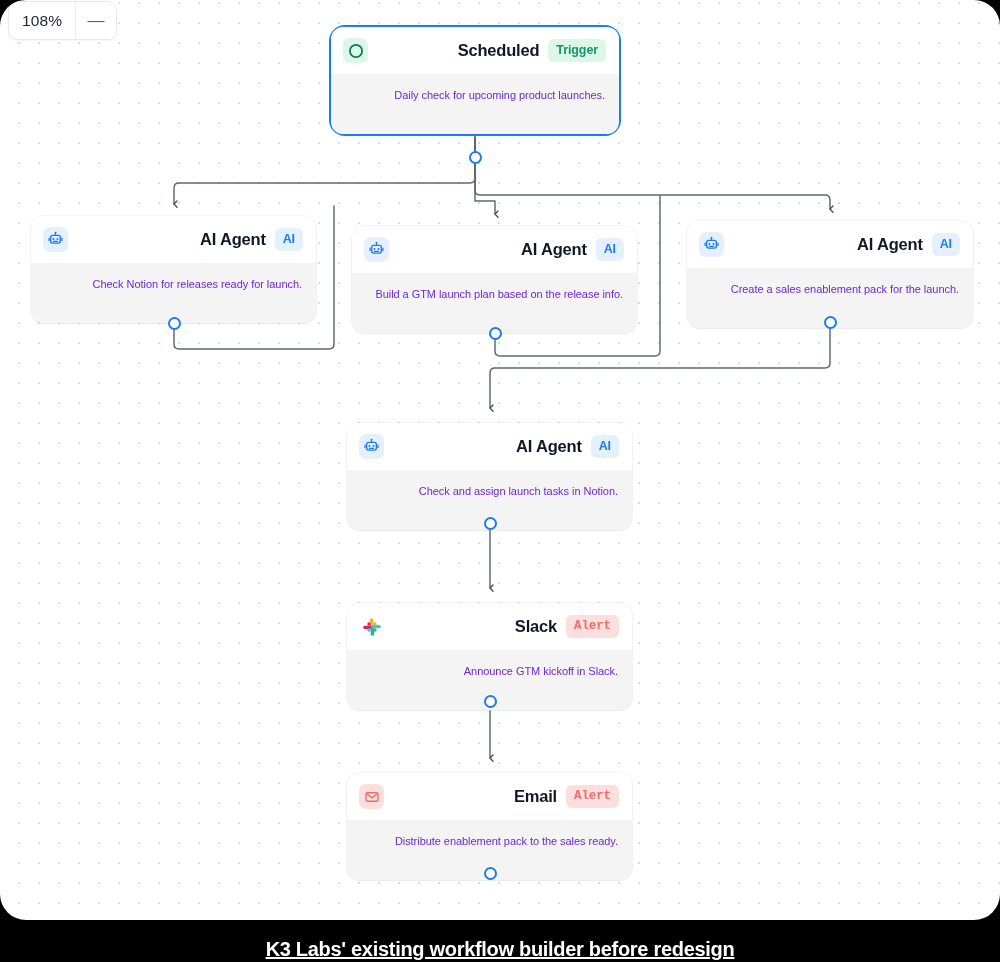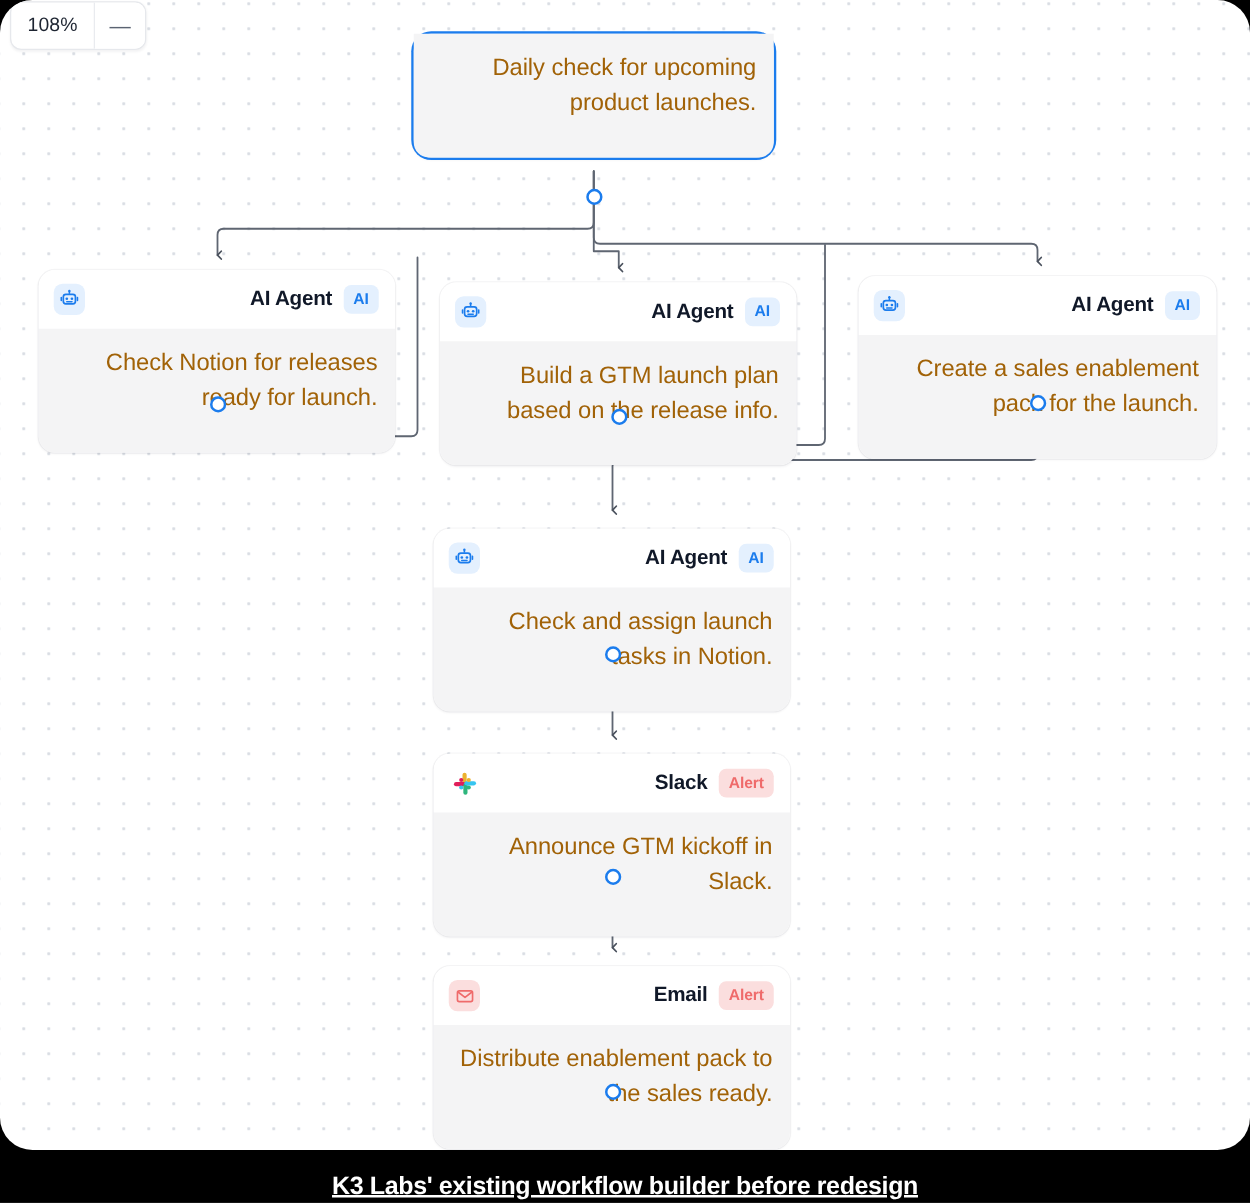--- a/index.html
+++ b/index.html
@@ -90,31 +90,31 @@
   .node-badge {
     font-size: 12.5px; font-weight: 600;
     padding: 4px 8px 5px;
     border-radius: 6px;
     white-space: nowrap;
     letter-spacing: -.1px;
     flex: 0 0 auto;
   }
   .badge-trigger { color: #15956b; background: #dcf7e8; }
   .badge-ai      { color: #1b7ced; background: #e4f0fe; }
-  .badge-alert   { color: #ef6b6b; background: #fbdede; }
+  .badge-alert   { color: #ef6b6b; background: #fbdede; font-family: Liberation Mono, monospace; }
 
   .node-body {
     background: #f4f4f5;
     border-radius: 0 0 13px 13px;
     padding: 14px 14px 30px 14px;
     min-height: 56px;
   }
   .node.selected .node-body { border-radius: 0 0 12px 12px; }
   .node-desc {
-    font-size: 19px; color: #a16207; line-height: 1.45;
+    font-size: 11px; color: #6d28d9; line-height: 1.45;
     letter-spacing: -.05px;
   }
 
   
   .port {
     position: absolute;
     width: 13px; height: 13px;
     border: 2px solid #1b7ced;
     background: #ffffff;
     border-radius: 50%;
@@ -165,20 +165,29 @@
         <path d="M490,711 L490,758" marker-end="url(#arrow)"></path>
       </g>
     </svg>
 
     <div id="zoom-control">
       <div class="zm-val">108%</div>
       <div class="zm-btn">—</div>
     </div>
 
     <div class="node selected" style="left:331px; top:27px; width:288px;">
+      <div class="node-head">
+        <div class="node-icon" style="background:#dcf7e8;">
+          <svg width="16" height="16" viewBox="0 0 16 16">
+            <circle cx="8" cy="8" r="6.1" fill="none" stroke="#0f7a55" stroke-width="1.8"></circle>
+          </svg>
+        </div>
+        <div class="node-title">Scheduled</div>
+        <div class="node-badge badge-trigger">Trigger</div>
+      </div>
       <div class="node-body">
         <div class="node-desc">Daily check for upcoming product launches.</div>
       </div>
       <div class="port" style="left:137.5px; top:124px;"></div>
     </div>
 
     <div class="node" style="left:31px; top:216px; width:285px;">
       <div class="node-head">
         <div class="node-icon" style="background:#e4f0fe;">
           <svg width="17" height="17" viewBox="0 0 20 20">

